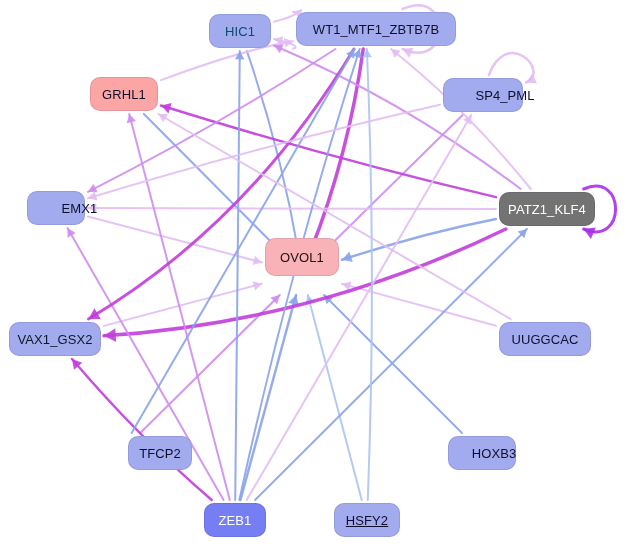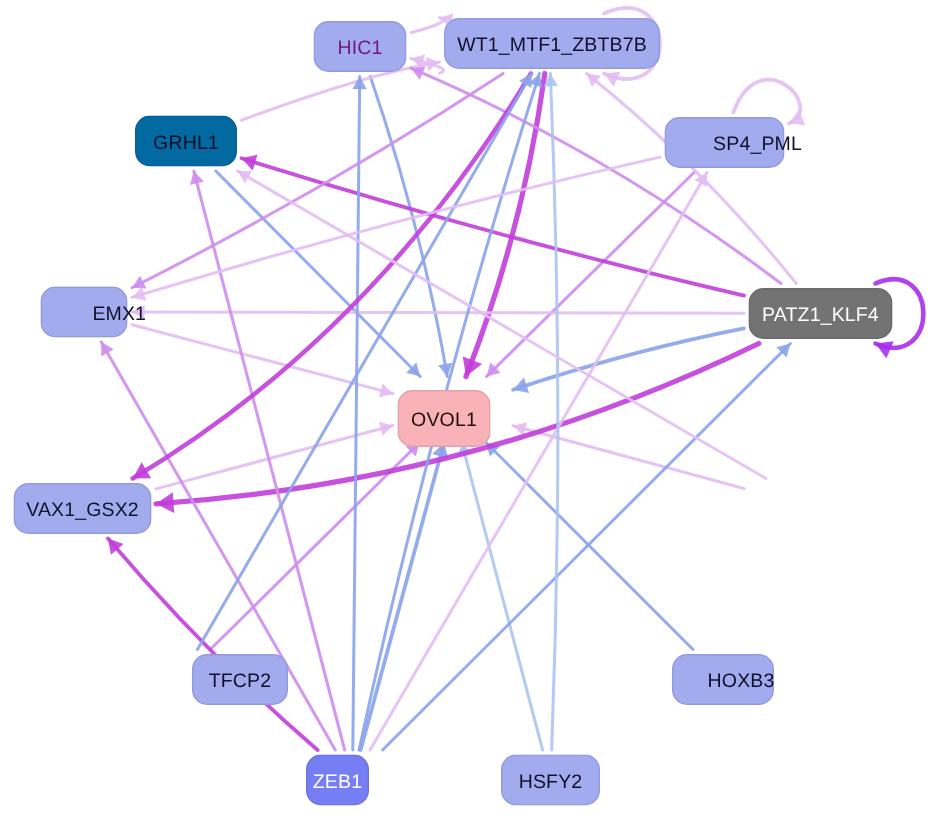--- a/index.html
+++ b/index.html
@@ -96,25 +96,26 @@
       <path d="M131.60377358490567,433 Q243,241 354.39622641509436,49" fill="none" stroke="#8aa3ea" stroke-width="2" stroke-linecap="round" opacity="0.9"></path>
       <path d="M354.39622641509436,49 L354.33257838922776,58.67449993171758 L346.0289590146362,53.85683397381773 Z" fill="#8aa3ea" opacity="0.9"></path>
       <path d="M367.77386486452315,500 Q376.49997926014726,274.47963344346203 366.8554664281398,49" fill="none" stroke="#abc4f0" stroke-width="2" stroke-linecap="round" opacity="0.9"></path>
       <path d="M366.8554664281398,49 L372.0100491811748,57.187202003255685 L362.4188190230296,57.597450773498444 Z" fill="#abc4f0" opacity="0.9"></path>
       <path d="M510.6326530612245,319 Q334.5,216.5 158.3673469387755,114" fill="none" stroke="#e2bcf2" stroke-width="2" stroke-linecap="round" opacity="0.9"></path>
       <path d="M158.3673469387755,114 L168.04175480482982,114.07637042114786 L163.21317333870647,122.37364714456803 Z" fill="#e2bcf2" opacity="0.9"></path>
       <path d="M440,104.72851031256907 Q267.45335734223283,143.76622641710998 88,198.27927113341724" fill="none" stroke="#e2bcf2" stroke-width="2" stroke-linecap="round" opacity="0.9"></path>
       <path d="M88,198.27927113341724 L94.64218849727202,191.24497429814596 L97.4325052797718,200.43051359931388 Z" fill="#e2bcf2" opacity="0.9"></path>
     </svg>
 
-<div class="node" style="left: 209px; top: 14px; width: 62px; height: 34px; background: rgb(163, 171, 239); color: #701a75;">HIC1</div>
-    <div class="node" style="left: 296px; top: 12px; width: 144px; height: 34px; background: rgb(163, 171, 239); color: rgb(16, 16, 42);">WT1_MTF1_ZBTB7B</div>
+<div class="node" style="left: 209px; top: 14px; width: 62px; height: 34px; background: rgb(163, 171, 239); color: #0c4a6e;">HIC1</div>
+    <div class="node" style="left: 296px; top: 12px; width: 160px; height: 34px; background: rgb(163, 171, 239); color: rgb(16, 16, 42);">WT1_MTF1_ZBTB7B</div>
     <div class="node" style="left: 443px; top: 78px; width: 80px; height: 34px; background: rgb(163, 171, 239); color: rgb(16, 16, 42); padding-left: 44px;">SP4_PML</div>
-    <div class="node" style="left: 90px; top: 77px; width: 68px; height: 34px; background: #0369a1; color: rgb(16, 16, 42);">GRHL1</div>
+    <div class="node" style="left: 90px; top: 77px; width: 68px; height: 34px; background: #fca5a5; color: rgb(16, 16, 42);">GRHL1</div>
     <div class="node" style="left: 27px; top: 191px; width: 58px; height: 34px; background: rgb(163, 171, 239); color: rgb(16, 16, 42); padding-left: 47px;">EMX1</div>
     <div class="node" style="left: 499px; top: 192px; width: 96px; height: 34px; background: #737373; color: rgb(255, 255, 255);">PATZ1_KLF4</div>
-    <div class="node" style="left: 265px; top: 260px; width: 62px; height: 38px; background: rgb(249, 179, 184); color: rgb(32, 16, 16);">OVOL1</div>
+    <div class="node" style="left: 265px; top: 238px; width: 74px; height: 38px; background: rgb(249, 179, 184); color: rgb(32, 16, 16);">OVOL1</div>
     <div class="node" style="left: 9px; top: 322px; width: 92px; height: 34px; background: rgb(163, 171, 239); color: #0f172a;">VAX1_GSX2</div>
+    <div class="node" style="left: 499px; top: 322px; width: 92px; height: 34px; background: rgb(163, 171, 239); color: rgb(16, 16, 42);">UUGGCAC</div>
     <div class="node" style="left: 88px; top: 436px; width: 64px; height: 34px; background: rgb(163, 171, 239); color: rgb(16, 16, 42); margin-left: 40px;">TFCP2</div>
     <div class="node" style="left: 448px; top: 436px; width: 68px; height: 34px; background: rgb(163, 171, 239); color: rgb(16, 16, 42); padding-left: 24px;">HOXB3</div>
-    <div class="node" style="left: 204px; top: 503px; width: 42px; height: 34px; background: rgb(118, 126, 243); color: rgb(255, 255, 255);">ZEB1</div>
-    <div class="node" style="left: 334px; top: 503px; width: 66px; height: 34px; background: rgb(163, 171, 239); color: rgb(16, 16, 42);">HSFY2</div>
+    <div class="node" style="left: 204px; top: 503px; width: 62px; height: 34px; background: rgb(118, 126, 243); color: rgb(255, 255, 255);">ZEB1</div>
+    <div class="node" style="left: 334px; top: 503px; width: 66px; height: 34px; background: rgb(163, 171, 239); color: rgb(16, 16, 42); text-decoration: underline;">HSFY2</div>
   </div>
 
 </body></html>

